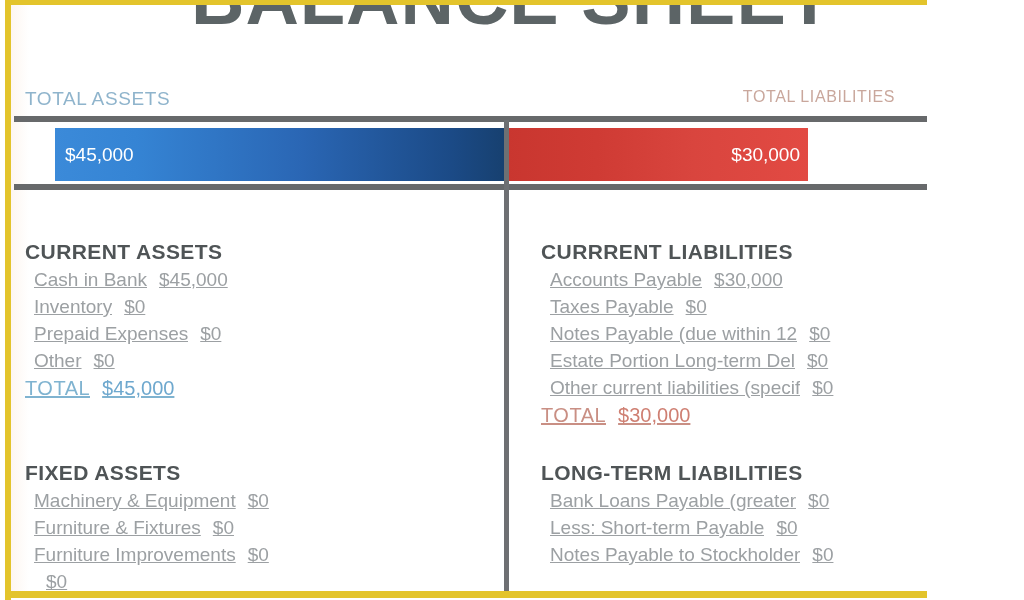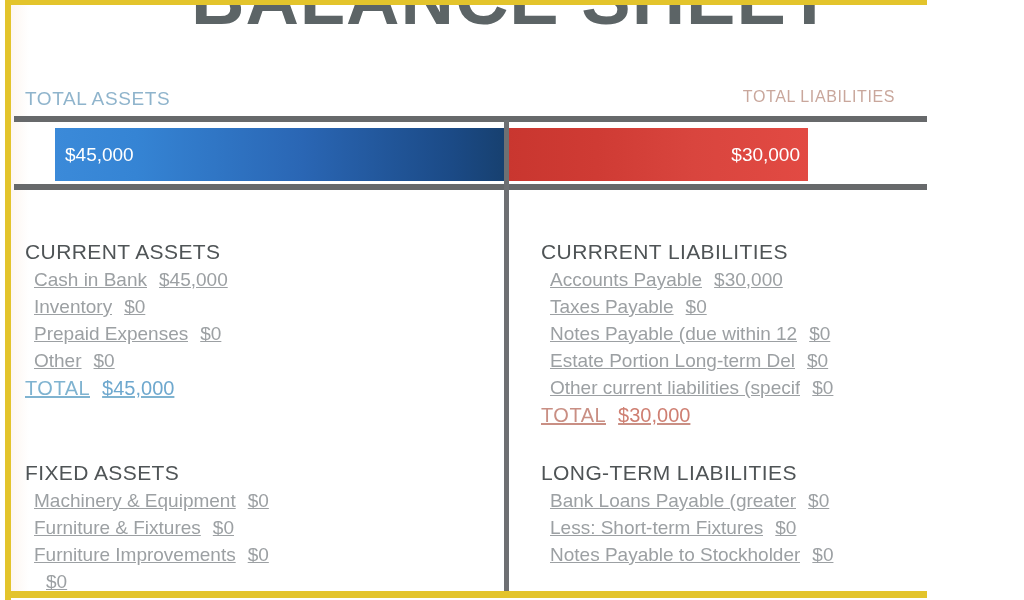--- a/index.html
+++ b/index.html
@@ -139,21 +139,21 @@
     z-index: 4;
   }
   .col-left  { left: 25px;  width: 448px; }
   .col-right { left: 541px; width: 452px; }
 
   .section { margin-bottom: 0; }
   .section + .section { margin-top: 54px; }
 
   .section-title {
     font-size: 21px;
-    font-weight: normal;
+    font-weight: bold;
     color: #4f5456;
     letter-spacing: 0.4px;
     margin-bottom: 5px;
     white-space: nowrap;
   }
 
   .row {
     display: flex;
     justify-content: flex-start;
     align-items: baseline;
@@ -290,21 +290,21 @@
     </div>
 
     <div class="section">
       <div class="section-title">LONG-TERM LIABILITIES</div>
 
       <div class="row">
         <span class="label">Bank Loans Payable (greater</span>
         <span class="value">$0</span>
       </div>
       <div class="row">
-        <span class="label">Less: Short-term Fixtures</span>
+        <span class="label">Less: Short-term Payable</span>
         <span class="value">$0</span>
       </div>
       <div class="row">
         <span class="label">Notes Payable to Stockholder</span>
         <span class="value">$0</span>
       </div>
     </div>
 
   </div>
 

